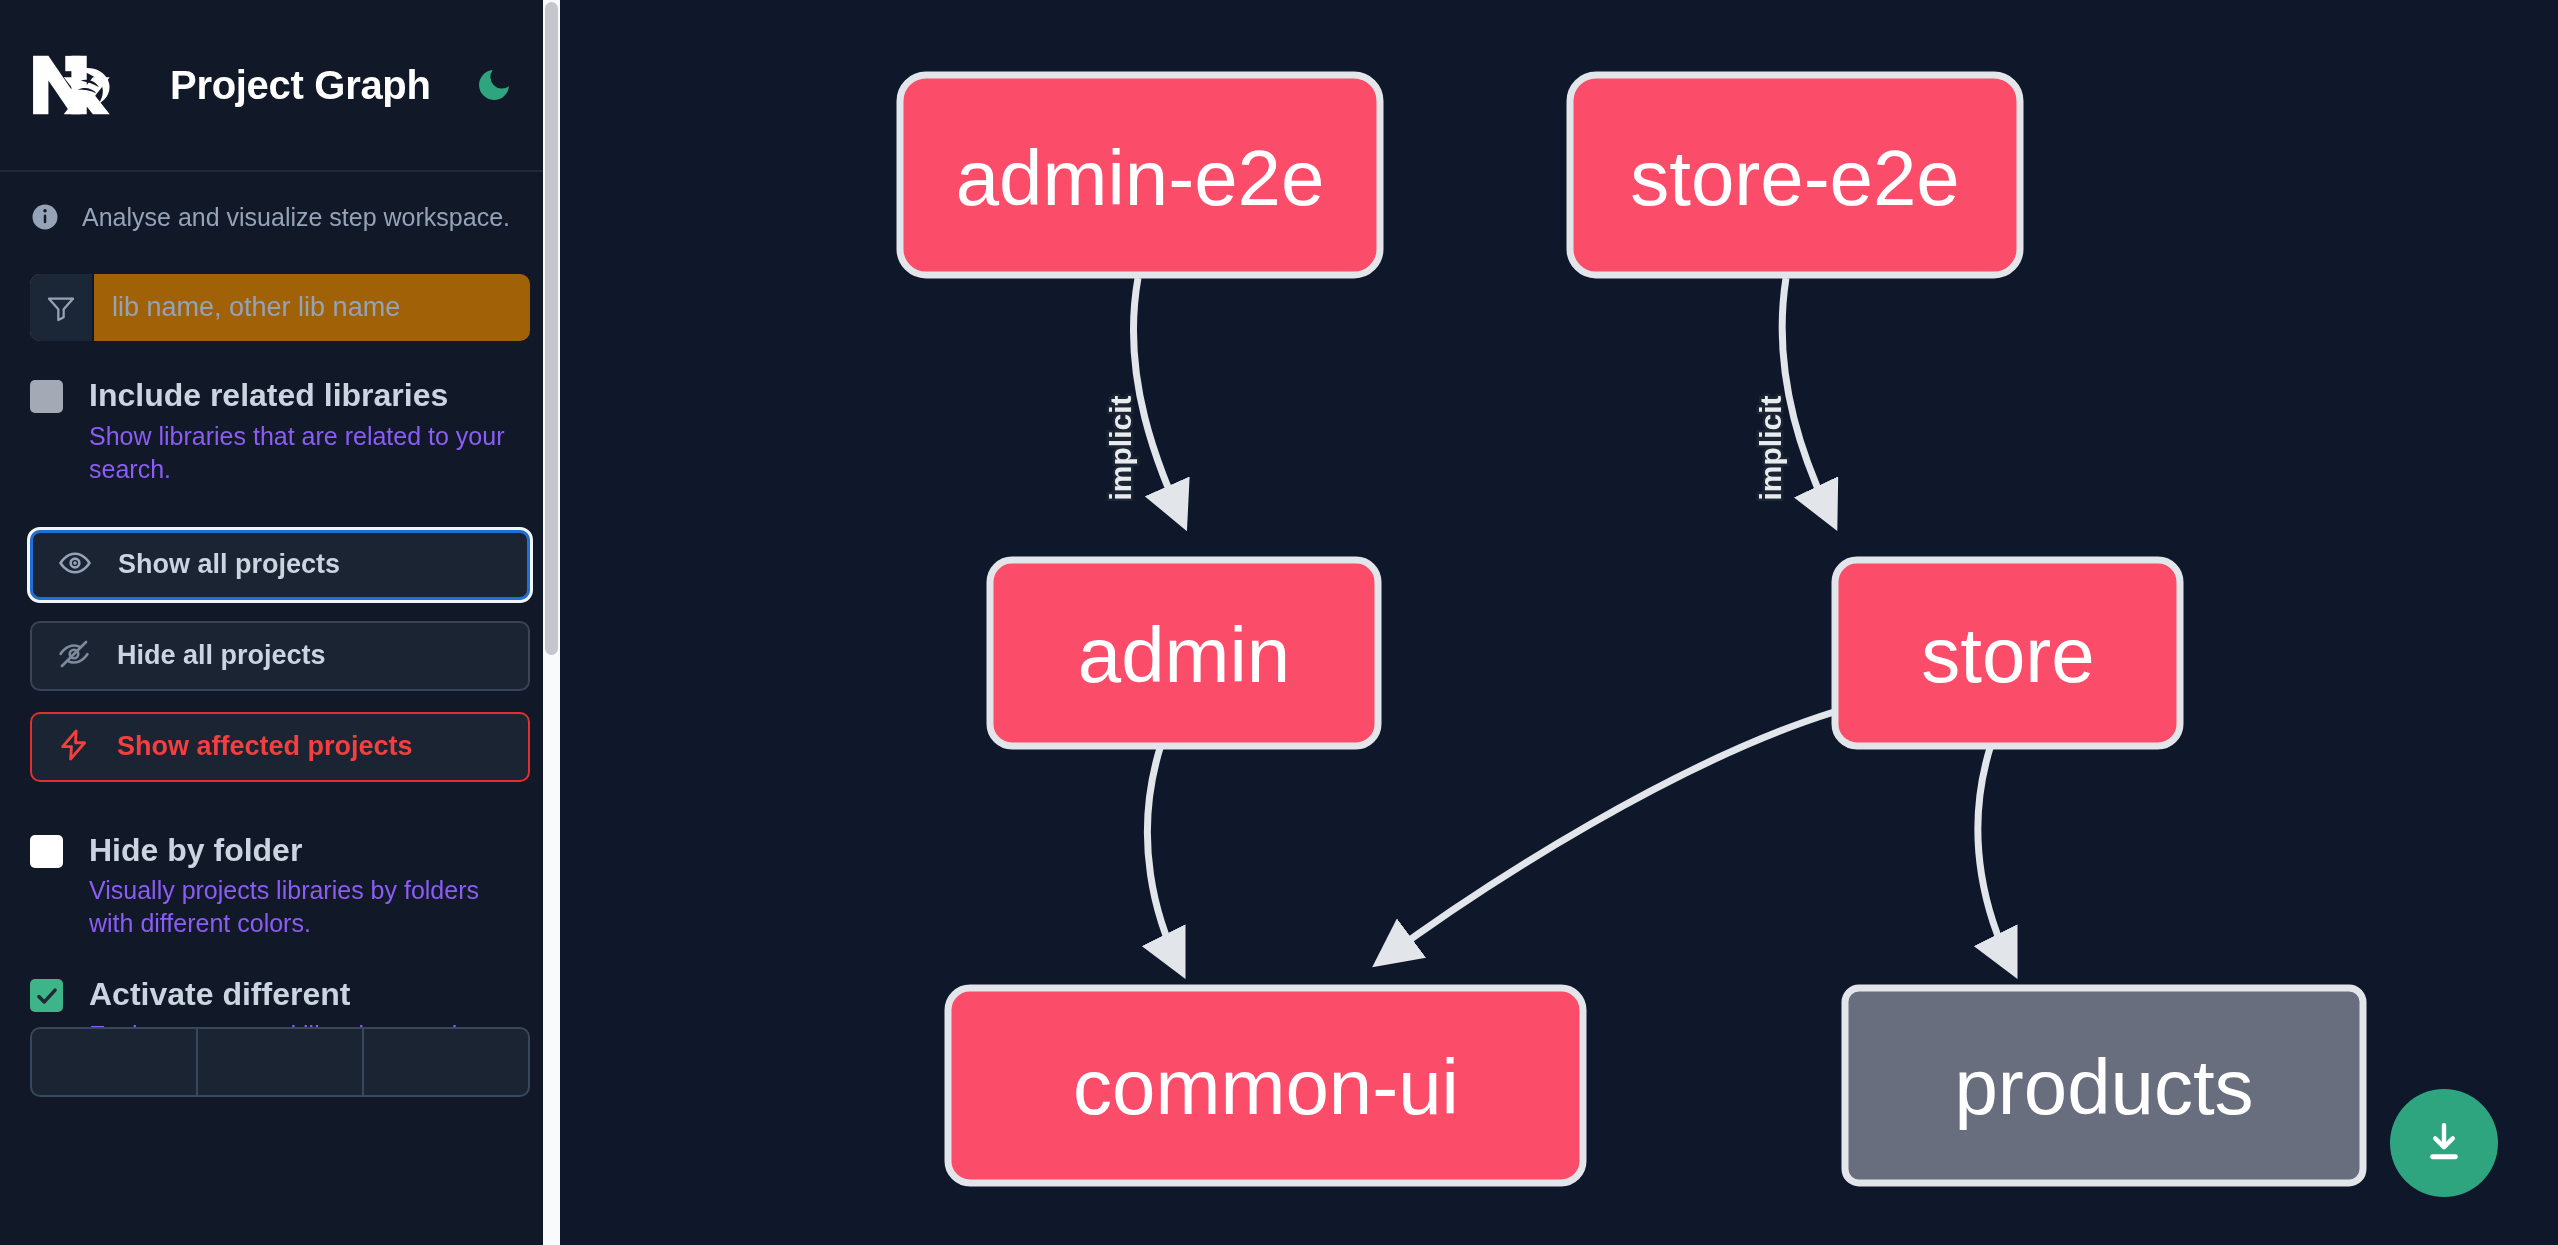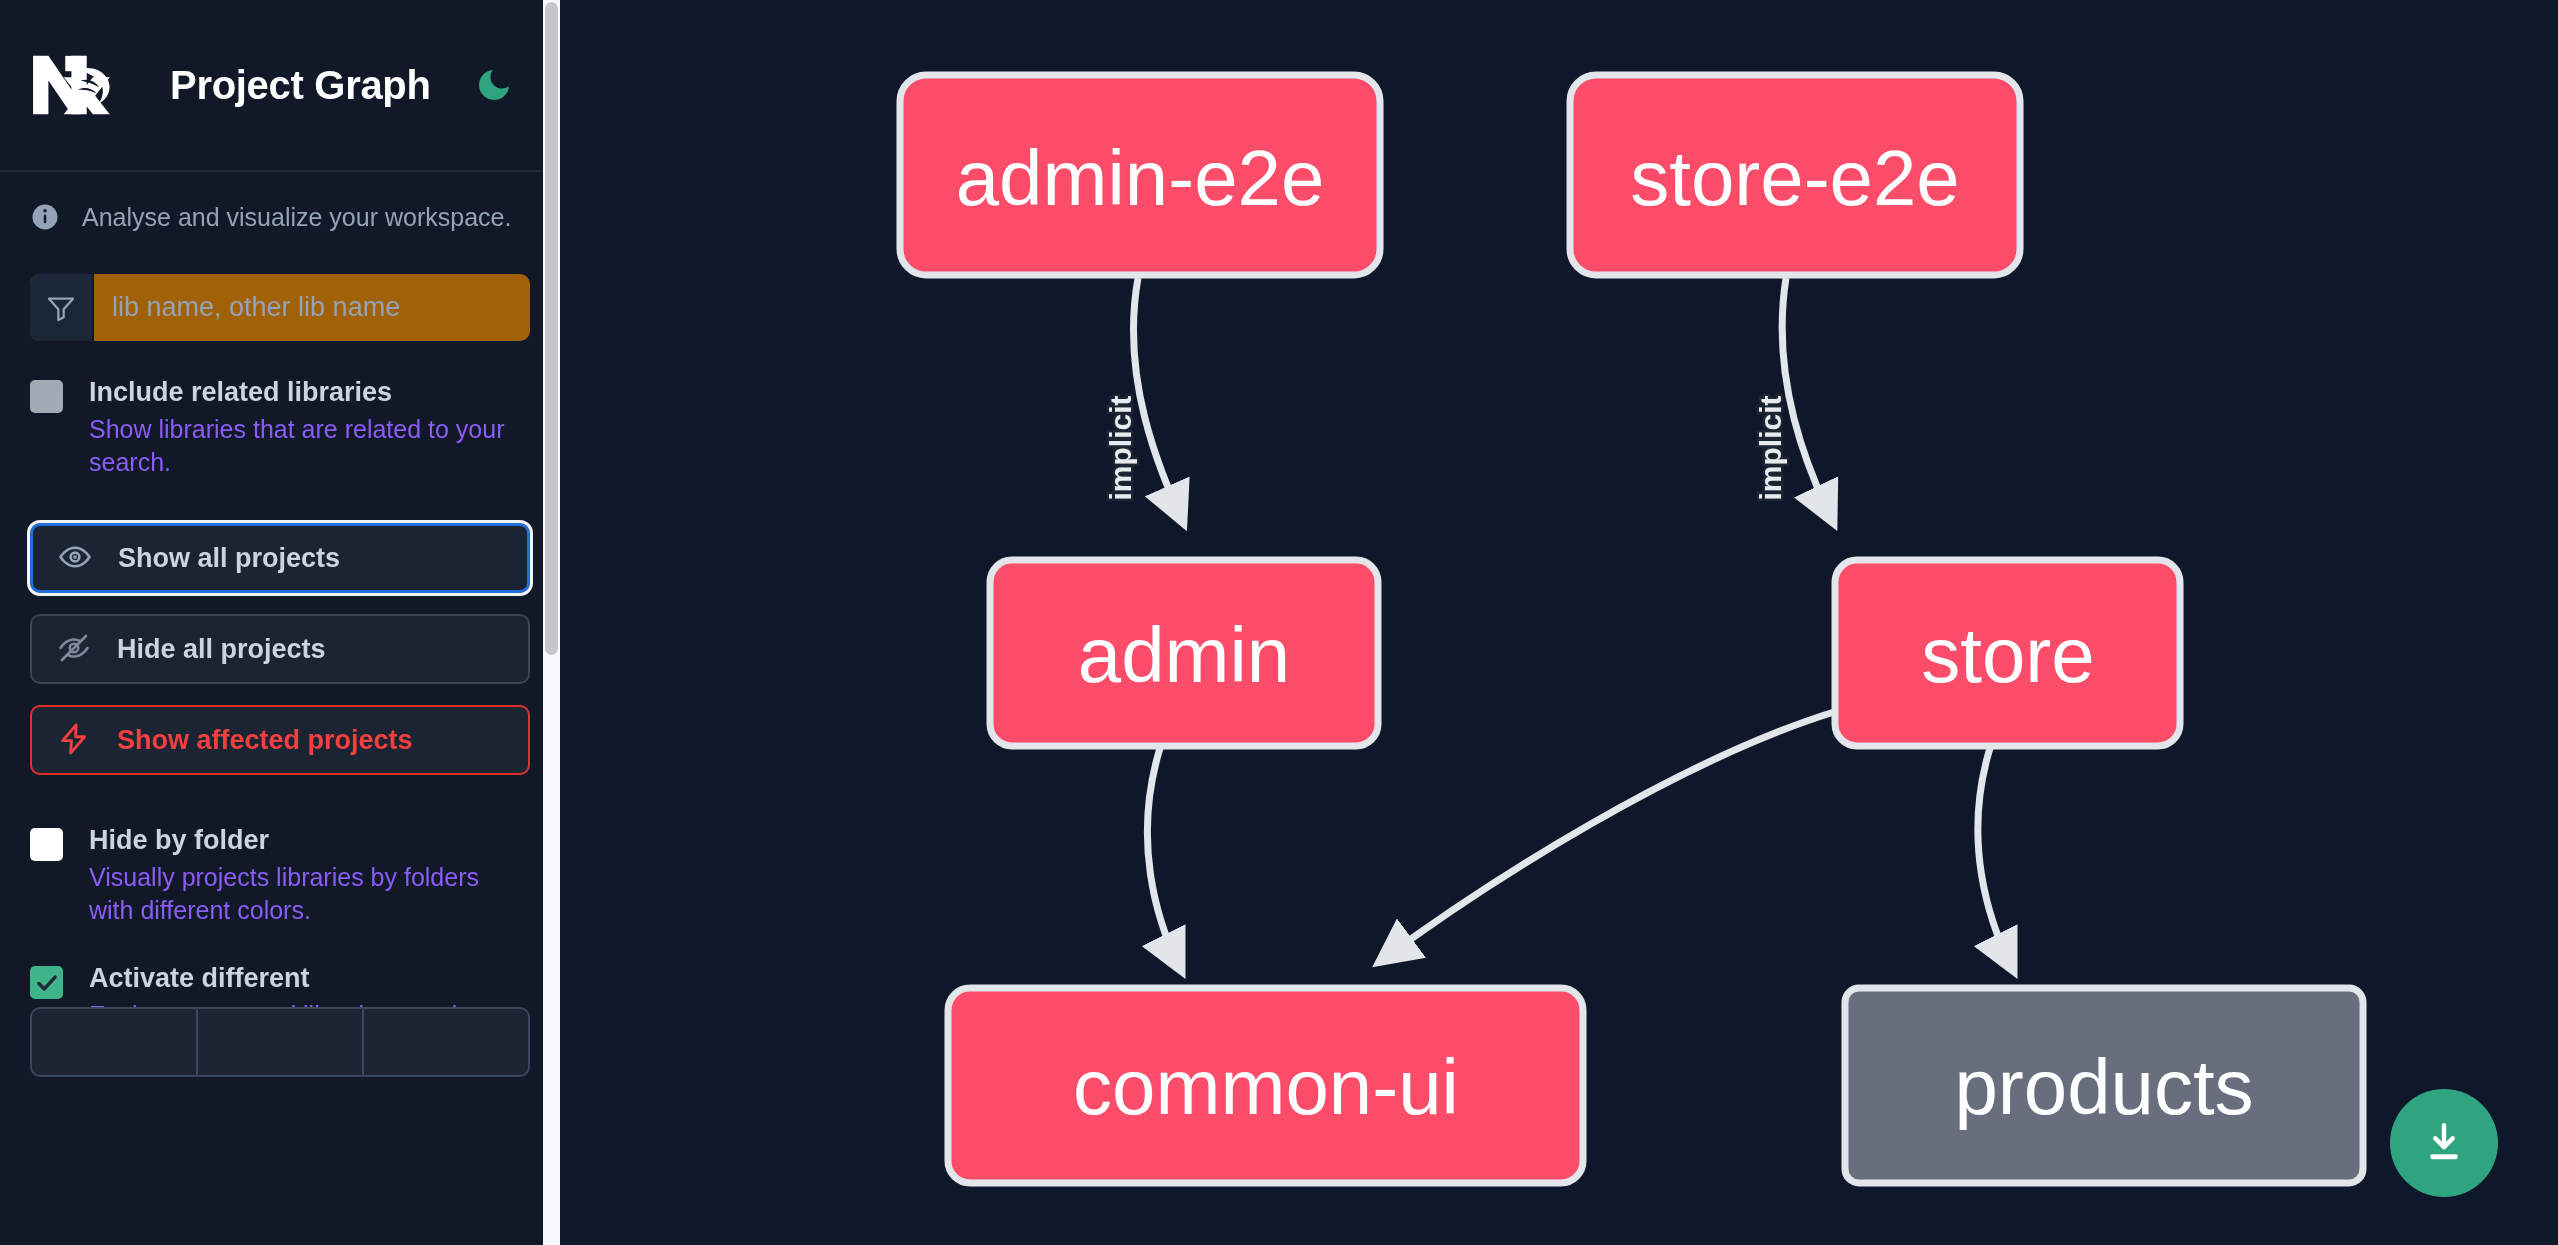--- a/index.html
+++ b/index.html
@@ -76,21 +76,21 @@
   .cb {
     width: 33px; height: 33px; flex: 0 0 33px;
     border-radius: 5px; margin-top: 5px;
     cursor: pointer; position: relative;
   }
   .cb.gray   { background: #a3aab5; }
   .cb.white  { background: #ffffff; }
   .cb.green  { background: #3eb489; display: flex; align-items: center; justify-content: center; }
   .cb.green svg { width: 26px; height: 26px; }
   .cb-texts { margin-left: 26px; }
-  .cb-label { font-size: 27px; color: #cbd5e1; font-weight: 700; line-height: 1.3; }
+  .cb-label { font-size: 32px; color: #cbd5e1; font-weight: 700; line-height: 1.3; }
   .cb-desc  { font-size: 25px; color: #8b5cf6; line-height: 1.32; margin-top: 3px; max-width: 440px; }
 
   .btn-list { margin-top: 44px; display: flex; flex-direction: column; gap: 21px; }
   .btn {
     height: 70px; border-radius: 10px;
     display: flex; align-items: center;
     padding-left: 25px; gap: 26px;
     background: #1b2433;
     border: 2px solid #394456;
     cursor: pointer;
@@ -189,21 +189,21 @@
       </div>
 
       <div class="sb-info">
         <span class="info-icon">
           <svg width="30" height="30" viewBox="0 0 24 24" aria-hidden="true">
             <circle cx="12" cy="12" r="10" fill="#94a3b8"></circle>
             <rect x="11" y="10" width="2" height="7" rx="1" fill="#111827"></rect>
             <circle cx="12" cy="7" r="1.4" fill="#111827"></circle>
           </svg>
         </span>
-        <span class="info-text">Analyse and visualize your workspace.</span>
+        <span class="info-text">Analyse and visualize step workspace.</span>
       </div>
 
       <div class="sb-body">
 
         <div class="search-wrap">
           <span class="search-icon-box">
             <svg width="32" height="32" viewBox="0 0 24 24" aria-hidden="true">
               <path d="M3 5h18l-7 8v6l-4 2v-8z" fill="none" stroke="#94a3b8" stroke-width="1.7" stroke-linejoin="round"></path>
             </svg>
           </span>

